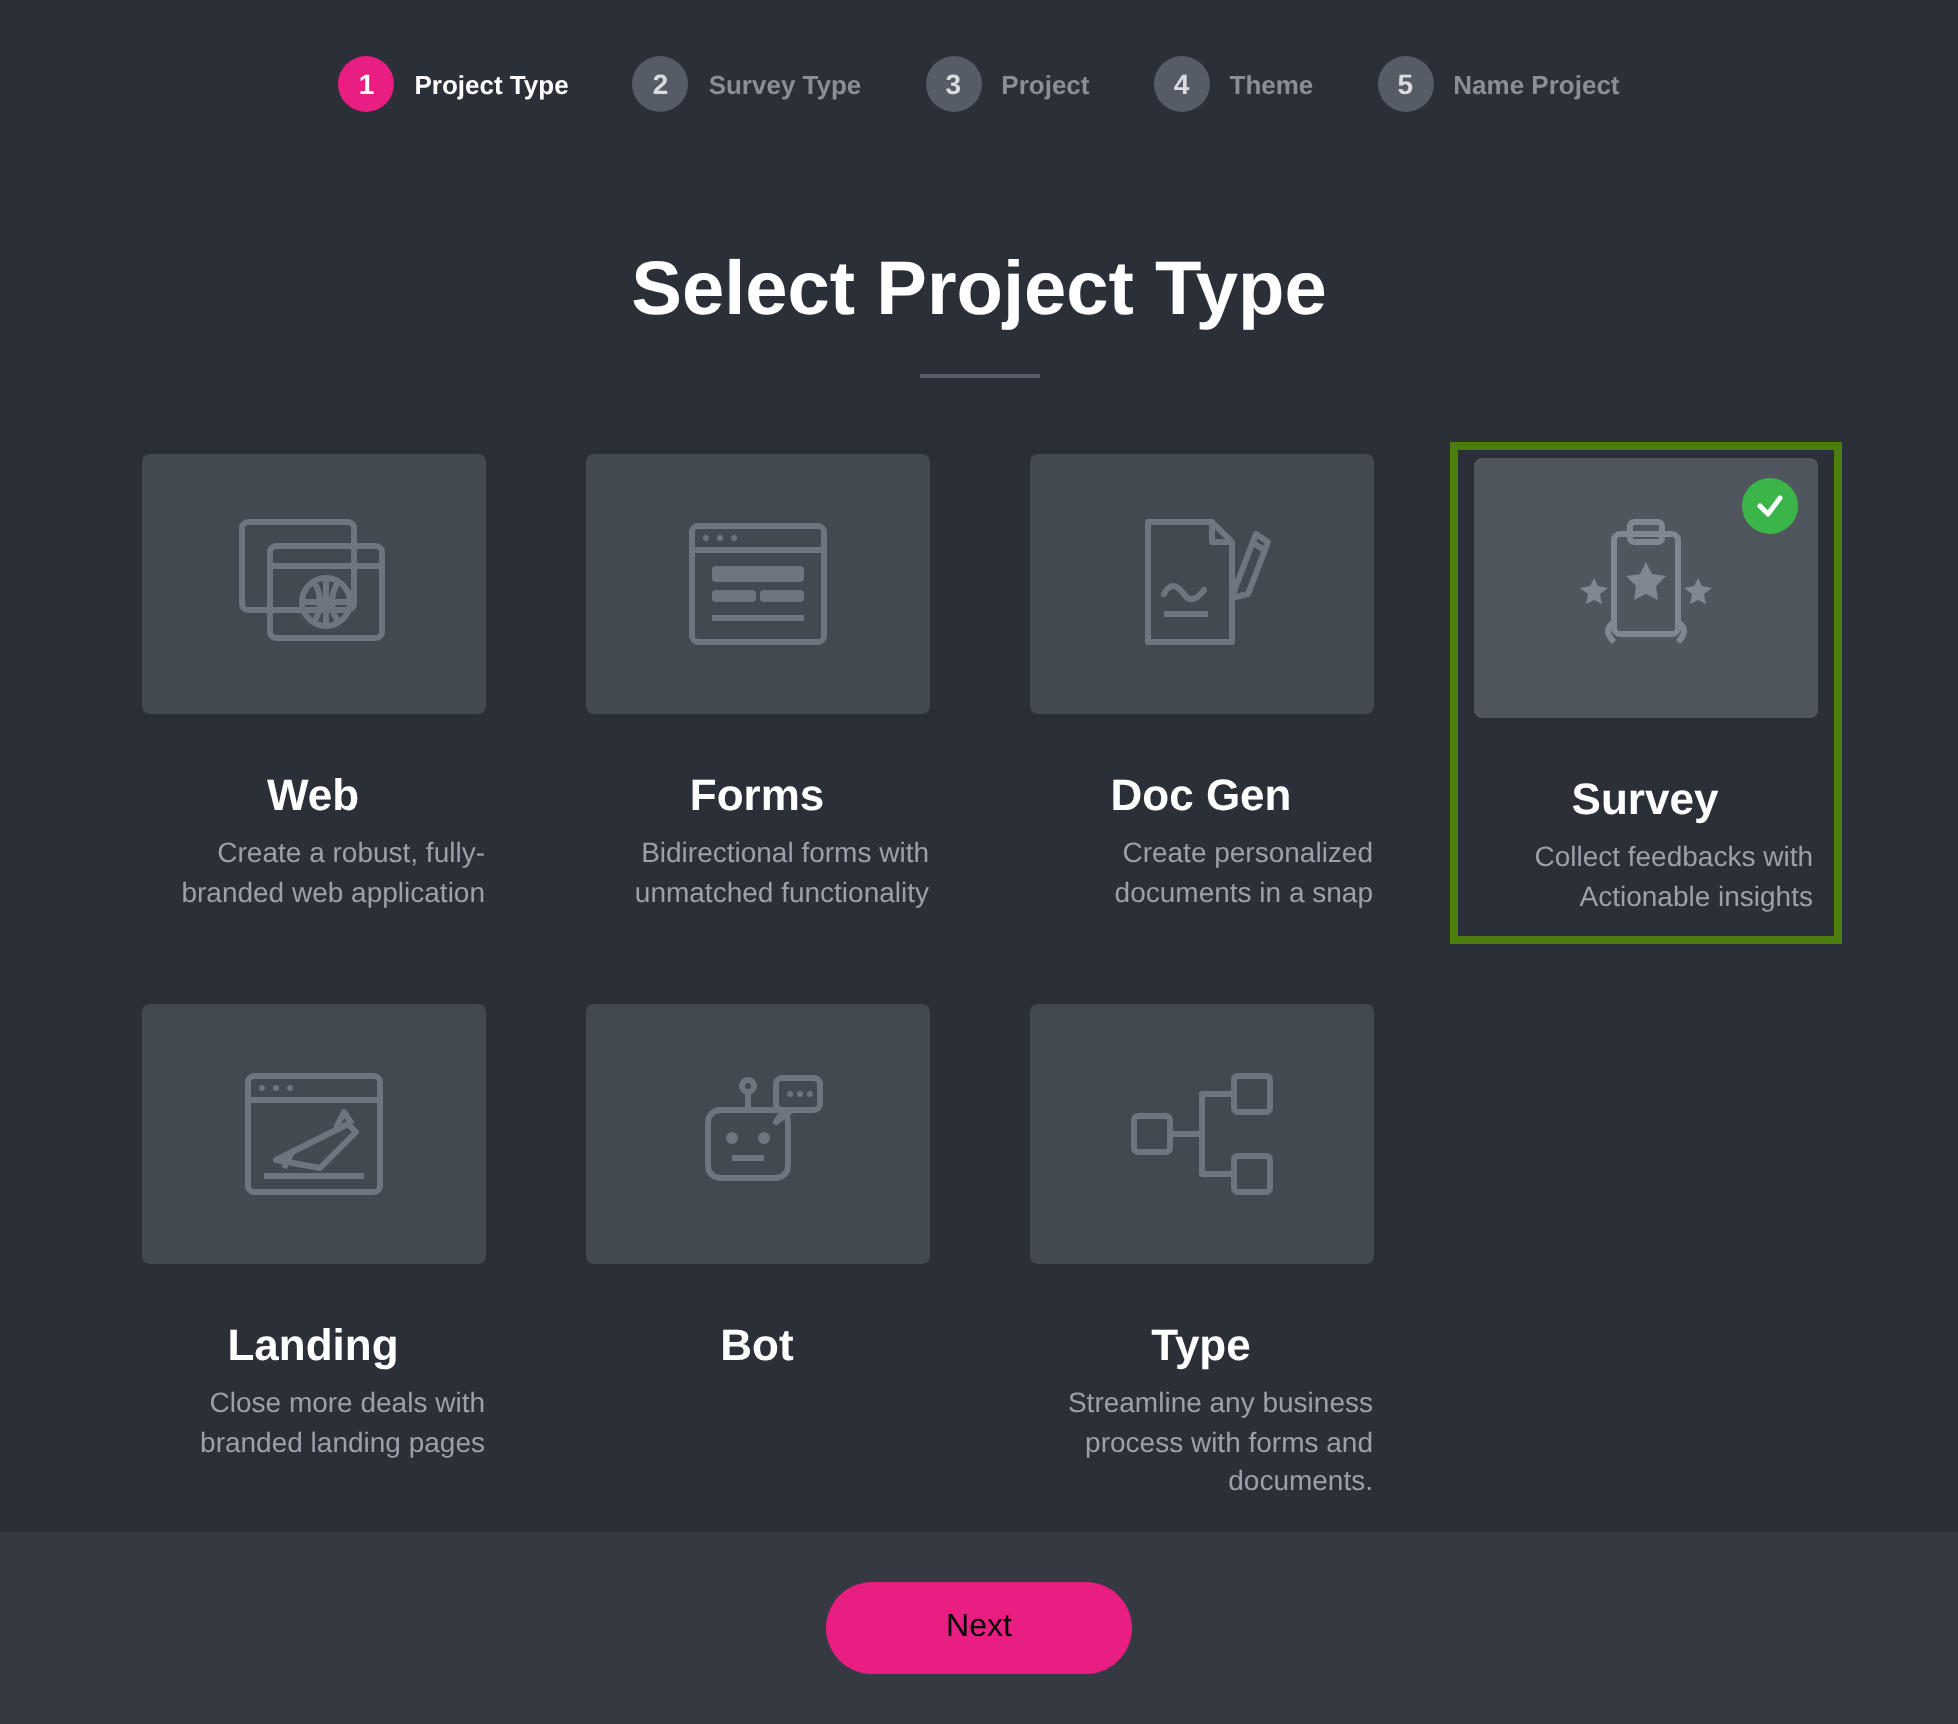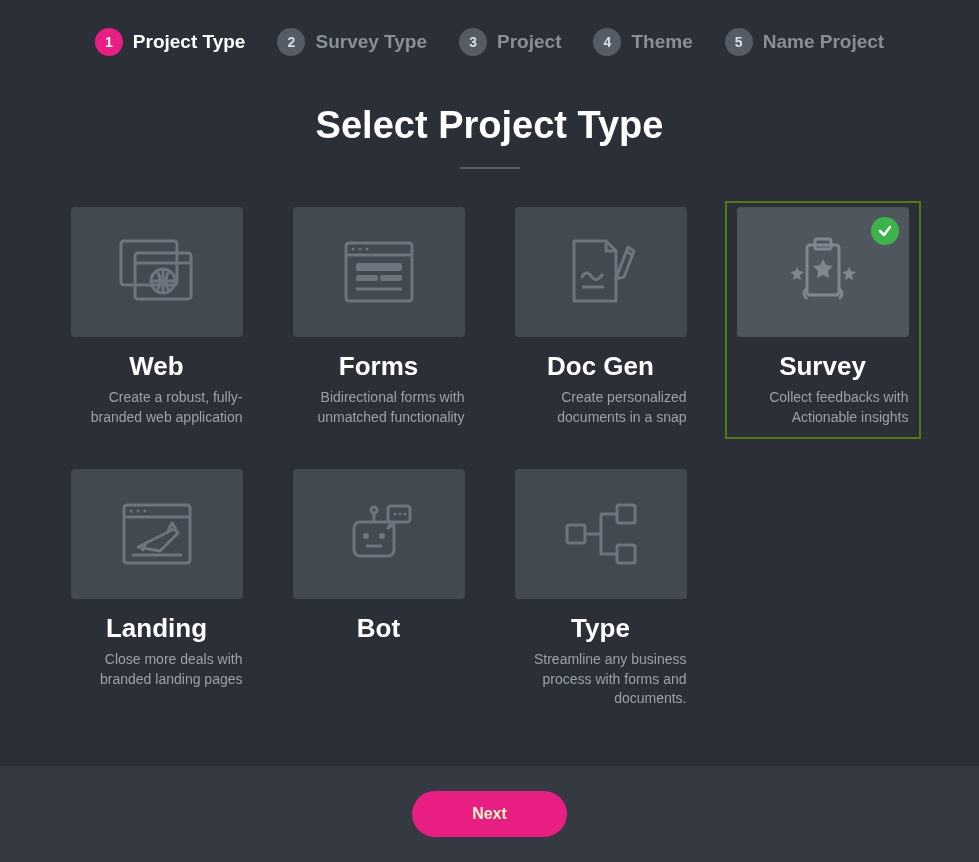--- a/index.html
+++ b/index.html
@@ -29,28 +29,28 @@
     border-radius: 50%;
     background: #565c65;
     color: #d9dde1;
     display: flex;
     align-items: center;
     justify-content: center;
     font-size: 14px;
     font-weight: 700;
   }
   .step.active .step-num { background: #e91e83; color: #fff; }
-  .step-label { font-size: 19px; font-weight: 700; color: #888f97; }
+  .step-label { font-size: 13px; font-weight: 700; color: #888f97; }
   .step.active .step-label { color: #fff; }
   .title {
     text-align: center;
     color: #fff;
     font-size: 38px;
     font-weight: 700;
-    margin-top: 36px;
+    margin-top: 56px;
   }
   .divider {
     width: 60px; height: 2px;
     background: #5a616a;
     margin: 20px auto 32px auto;
   }
   .grid {
     display: grid;
     grid-template-columns: repeat(4, 196px);
     column-gap: 26px;
@@ -61,21 +61,21 @@
   .card {
     position: relative;
     display: flex;
     flex-direction: column;
     align-items: center;
     cursor: pointer;
     padding: 4px 4px 10px 4px;
     border: 2px solid transparent;
   }
   .card.selected {
-    border: 2px solid #4d7c0f;
+    border: 4px solid #4d7c0f;
   }
   .card-icon {
     width: 172px; height: 130px;
     background: #434951;
     border-radius: 4px;
     display: flex;
     align-items: center;
     justify-content: center;
     position: relative;
   }
@@ -86,23 +86,23 @@
     width: 28px; height: 28px;
     border-radius: 50%;
     background: #3bb44a;
     display: none;
     align-items: center;
     justify-content: center;
   }
   .card.selected .check-badge { display: flex; }
   .card-title {
     color: #fff;
-    font-size: 26px;
+    font-size: 22px;
     font-weight: 700;
-    margin-top: 14px;
+    margin-top: 28px;
     text-align: right;
   }
   .card-desc {
     color: #9aa1a9;
     font-size: 14px;
     line-height: 1.4;
     margin-top: 6px;
     text-align: right;
     padding: 0 6px;
   }
@@ -110,26 +110,26 @@
     position: absolute;
     left: 0; right: 0; bottom: 0;
     height: 96px;
     background: #343942;
     display: flex;
     align-items: center;
     justify-content: center;
   }
   .next-btn {
     background: #e91e83;
-    color: #fef9c3;
+    color: #000000;
     border: none;
     border-radius: 999px;
     padding: 14px 60px;
     font-size: 16px;
-    font-weight: 700;
+    font-weight: 400;
     cursor: pointer;
   }
   svg { display: block; }
   .ico { stroke: #6e757e; stroke-width: 3; fill: none; stroke-linejoin: round; }
   .card.selected .ico { stroke: #7f8791; }
 </style>
 </head>
 <body>
 
 <div class="steps">

